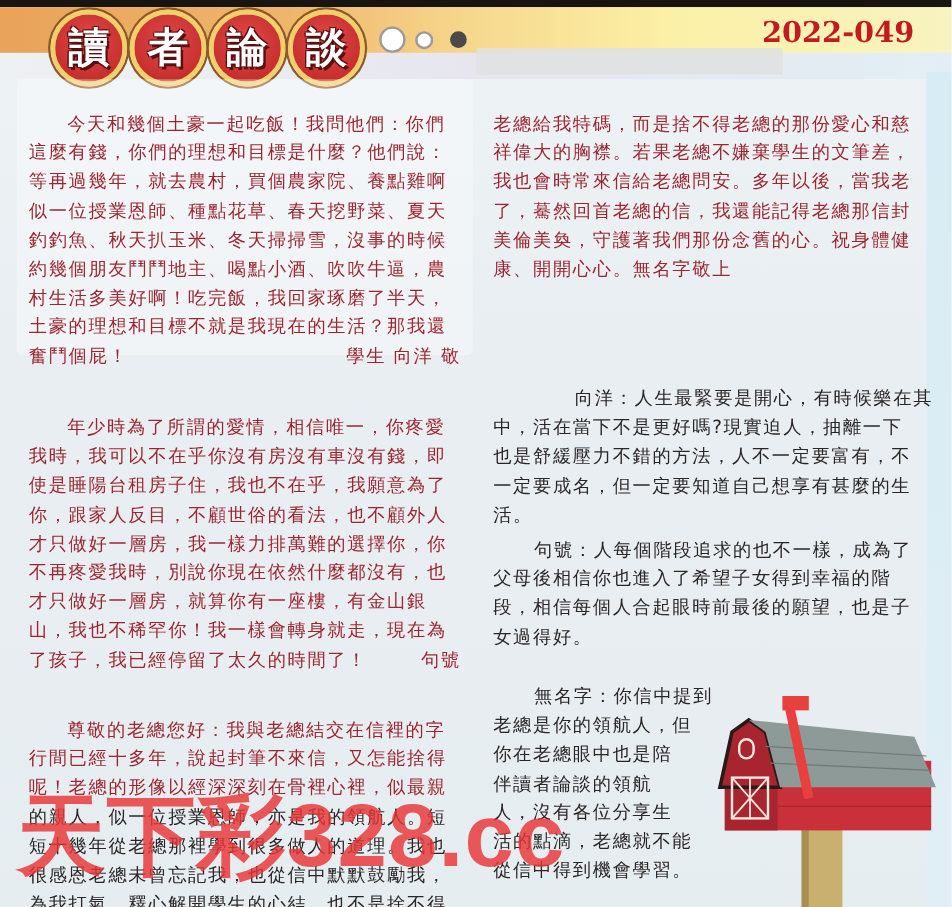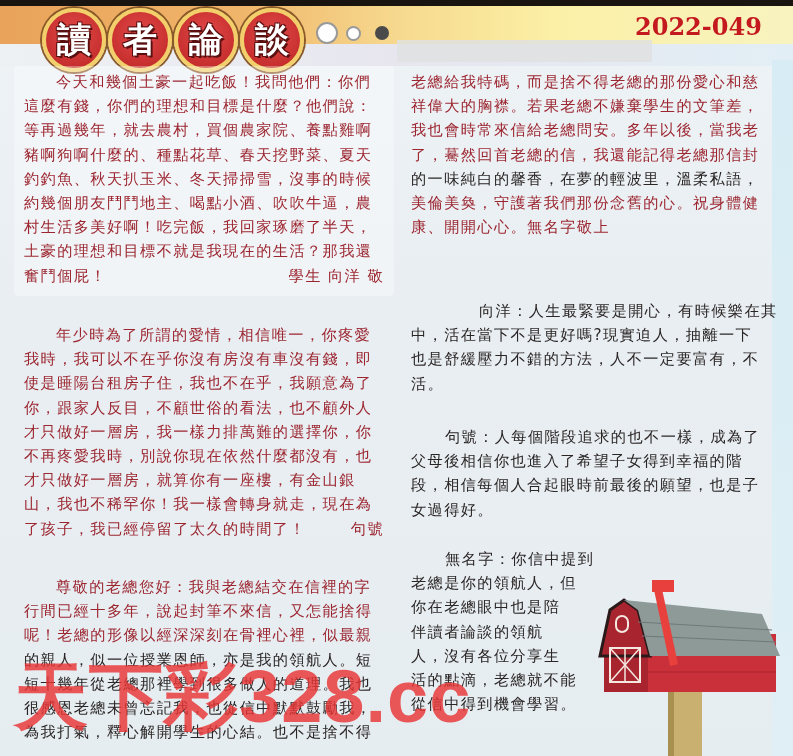--- a/index.html
+++ b/index.html
@@ -44,21 +44,21 @@
       font-family: "DejaVu Serif", serif; font-weight: bold; font-size: 24px; color: #c4191f;
       letter-spacing: 0px;
       text-align: center;
     }
     .col {
       position: absolute; font-size: 15.2px; line-height: 24.2px; color: #2c2020;
       text-align: justify;
     }
     .col-left { left: 24px; top: 70px; width: 366px; }
     .col-right { left: 411px; top: 70px; width: 358px; }
-    .letter { position: absolute; }
+    .letter { position: absolute; margin-top: 21px; }
     .p-line { white-space: nowrap; display: block; height: 24.2px; letter-spacing: 1.4px; }
     .red { color: #9c2630; }
     .dark { color: #2b2626; }
     .sig { display: flex; justify-content: space-between; white-space: nowrap; letter-spacing: 1.4px; }
     .panel {
       position: absolute; background: rgba(255,255,255,0.35); border-radius: 4px;
     }
     .mailbox { position: absolute; left: 590px; top: 572px; width: 200px; height: 184px; }
     .watermark {
       position: absolute; left: 14px; top: 660px;
@@ -94,21 +94,21 @@
 </div>
 
 <div class="issue-number">2022-049</div>
 
 <div class="panel" style="left:14px;top:66px;width:380px;height:230px;"></div>
 <div class="col col-left">
   <div class="letter" style="top:0;left:0;width:366px;">
     <span class="p-line red" style="padding-left:32px;">今天和幾個土豪一起吃飯！我問他們：你們</span>
     <span class="p-line red">這麼有錢，你們的理想和目標是什麼？他們說：</span>
     <span class="p-line red">等再過幾年，就去農村，買個農家院、養點雞啊</span>
-    <span class="p-line red">豬啊狗啊什麼的、種點花草、春天挖野菜、夏天</span>
+    <span class="p-line red">似一位授業恩師、種點花草、春天挖野菜、夏天</span>
     <span class="p-line red">釣釣魚、秋天扒玉米、冬天掃掃雪，沒事的時候</span>
     <span class="p-line red">約幾個朋友鬥鬥地主、喝點小酒、吹吹牛逼，農</span>
     <span class="p-line red">村生活多美好啊！吃完飯，我回家琢磨了半天，</span>
     <span class="p-line red">土豪的理想和目標不就是我現在的生活？那我還</span>
     <div class="sig red">
       <span>奮鬥個屁！</span>
       <span style="padding-right:6px;">學生 向洋 敬</span>
     </div>
   </div>
 
@@ -137,29 +137,29 @@
     <span class="p-line dark">為我打氣，釋心解開學生的心結。也不是捨不得</span>
   </div>
 </div>
 
 <div class="col col-right">
   <div class="letter" style="top:0;left:0;width:358px;">
     <span class="p-line red">老總給我特碼，而是捨不得老總的那份愛心和慈</span>
     <span class="p-line red">祥偉大的胸襟。若果老總不嫌棄學生的文筆差，</span>
     <span class="p-line red">我也會時常來信給老總問安。多年以後，當我老</span>
     <span class="p-line red">了，驀然回首老總的信，我還能記得老總那信封</span>
-    <span class="p-line dark">的一味純白的馨香，在夢的輕波里，溫柔私語，</span>
     <span class="p-line red">美倫美奐，守護著我們那份念舊的心。祝身體健</span>
     <span class="p-line red">康、開開心心。無名字敬上</span>
   </div>
 
   <div class="letter" style="top:229px;left:0;width:358px;">
     <span class="p-line dark" style="padding-left:68px;">向洋：人生最緊要是開心，有時候樂在其</span>
     <span class="p-line dark">中，活在當下不是更好嗎?現實迫人，抽離一下</span>
     <span class="p-line dark">也是舒緩壓力不錯的方法，人不一定要富有，不</span>
+    <span class="p-line dark">一定要成名，但一定要知道自己想享有甚麼的生</span>
     <span class="p-line dark">活。</span>
   </div>
 
   <div class="letter" style="top:355px;left:0;width:358px;">
     <span class="p-line dark" style="padding-left:34px;">句號：人每個階段追求的也不一樣，成為了</span>
     <span class="p-line dark">父母後相信你也進入了希望子女得到幸福的階</span>
     <span class="p-line dark">段，相信每個人合起眼時前最後的願望，也是子</span>
     <span class="p-line dark">女過得好。</span>
   </div>
 

